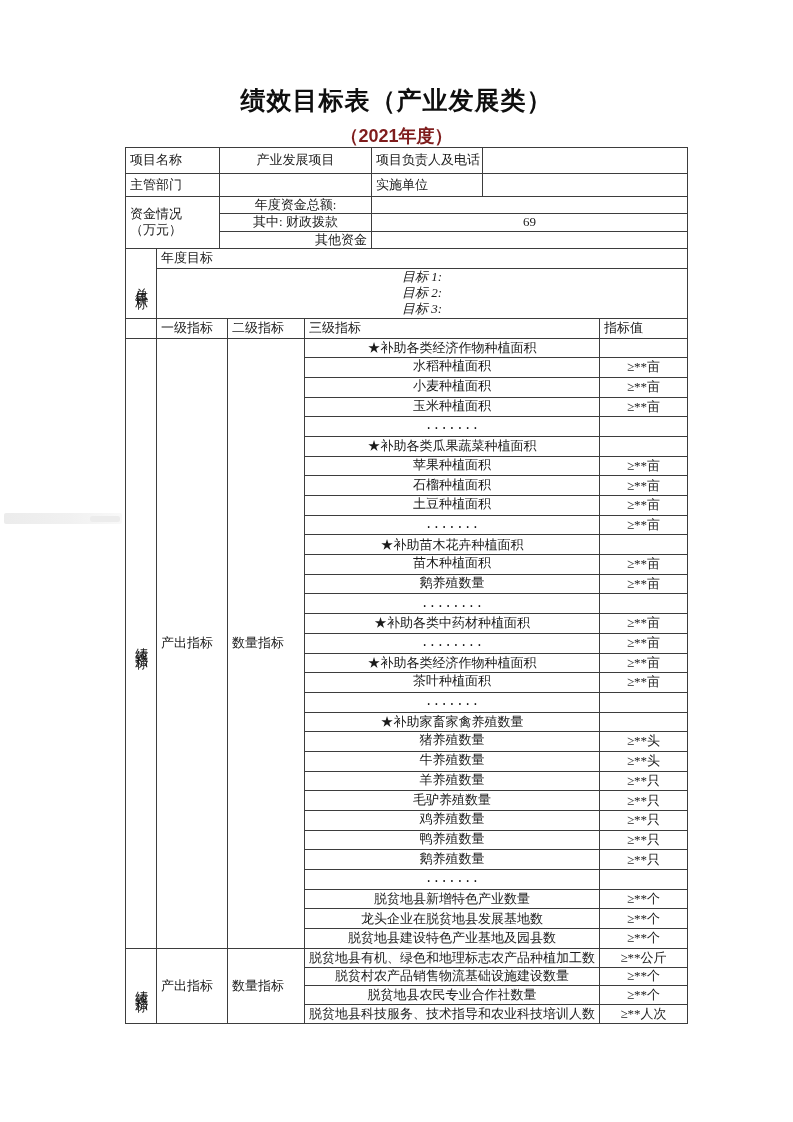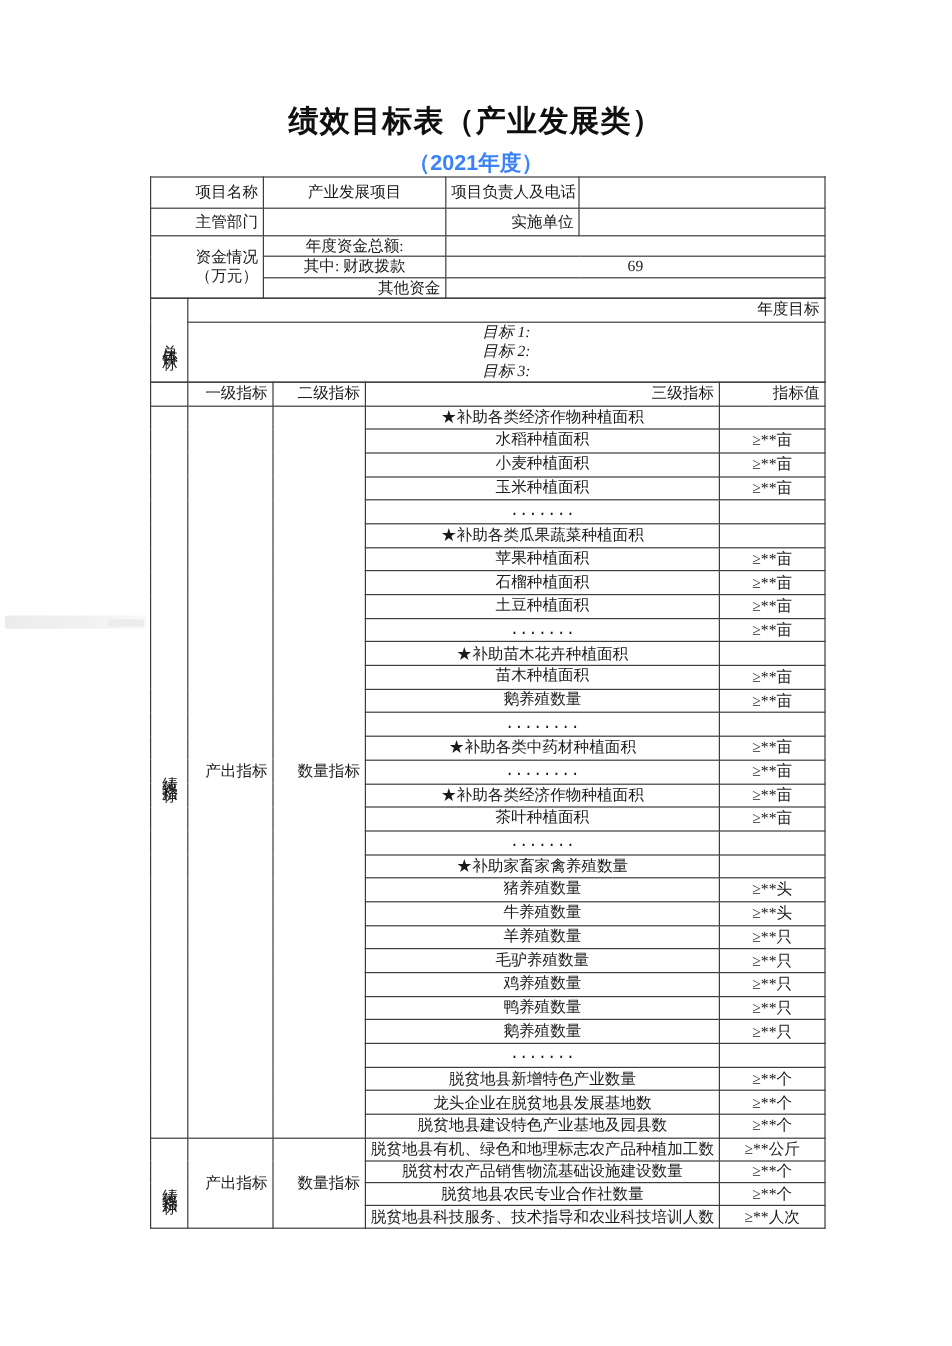--- a/index.html
+++ b/index.html
@@ -8,33 +8,33 @@
     font-family:"Liberation Serif","DejaVu Serif",serif;color:#161616;
     overflow:hidden;
   }
   .page{position:absolute;inset:0;background:#ffffff;}
   .doc-title{
     text-align:center;margin-top:84px;font-size:25px;font-weight:700;
     letter-spacing:1px;font-family:"Liberation Sans","DejaVu Sans",sans-serif;color:#0f0f0f;
   }
   .doc-subtitle{
     text-align:center;margin-top:7px;font-size:18px;font-weight:700;
-    font-family:"Liberation Sans","DejaVu Sans",sans-serif;color:#3b82f6;
+    font-family:"Liberation Sans","DejaVu Sans",sans-serif;color:#7f1d1d;
   }
   .tables{position:absolute;left:125px;top:147px;width:562px;}
   table.doc-table{
     border-collapse:collapse;table-layout:fixed;width:562px;
   }
   table.doc-table + table.doc-table{margin-top:-1px;}
   .doc-table td,.doc-table th{
     border:1px solid #3d3d3d;font-size:13px;font-weight:400;
     padding:0 4px;overflow:hidden;white-space:nowrap;color:#1a1a1a;
     line-height:1.25;
   }
-  .c{text-align:right;}
+  .c{text-align:left;}
   .r{text-align:right;}
   .l{text-align:center;}
   .vert{
     writing-mode:vertical-rl;text-orientation:upright;
     text-align:center;letter-spacing:3px;padding:2px 0;white-space:normal;
   }
   .two-line{white-space:normal;line-height:1.3;margin-top:47px;}
   
   .t-info tr.r1{height:26px;}
   .t-info tr.r2{height:23px;}

